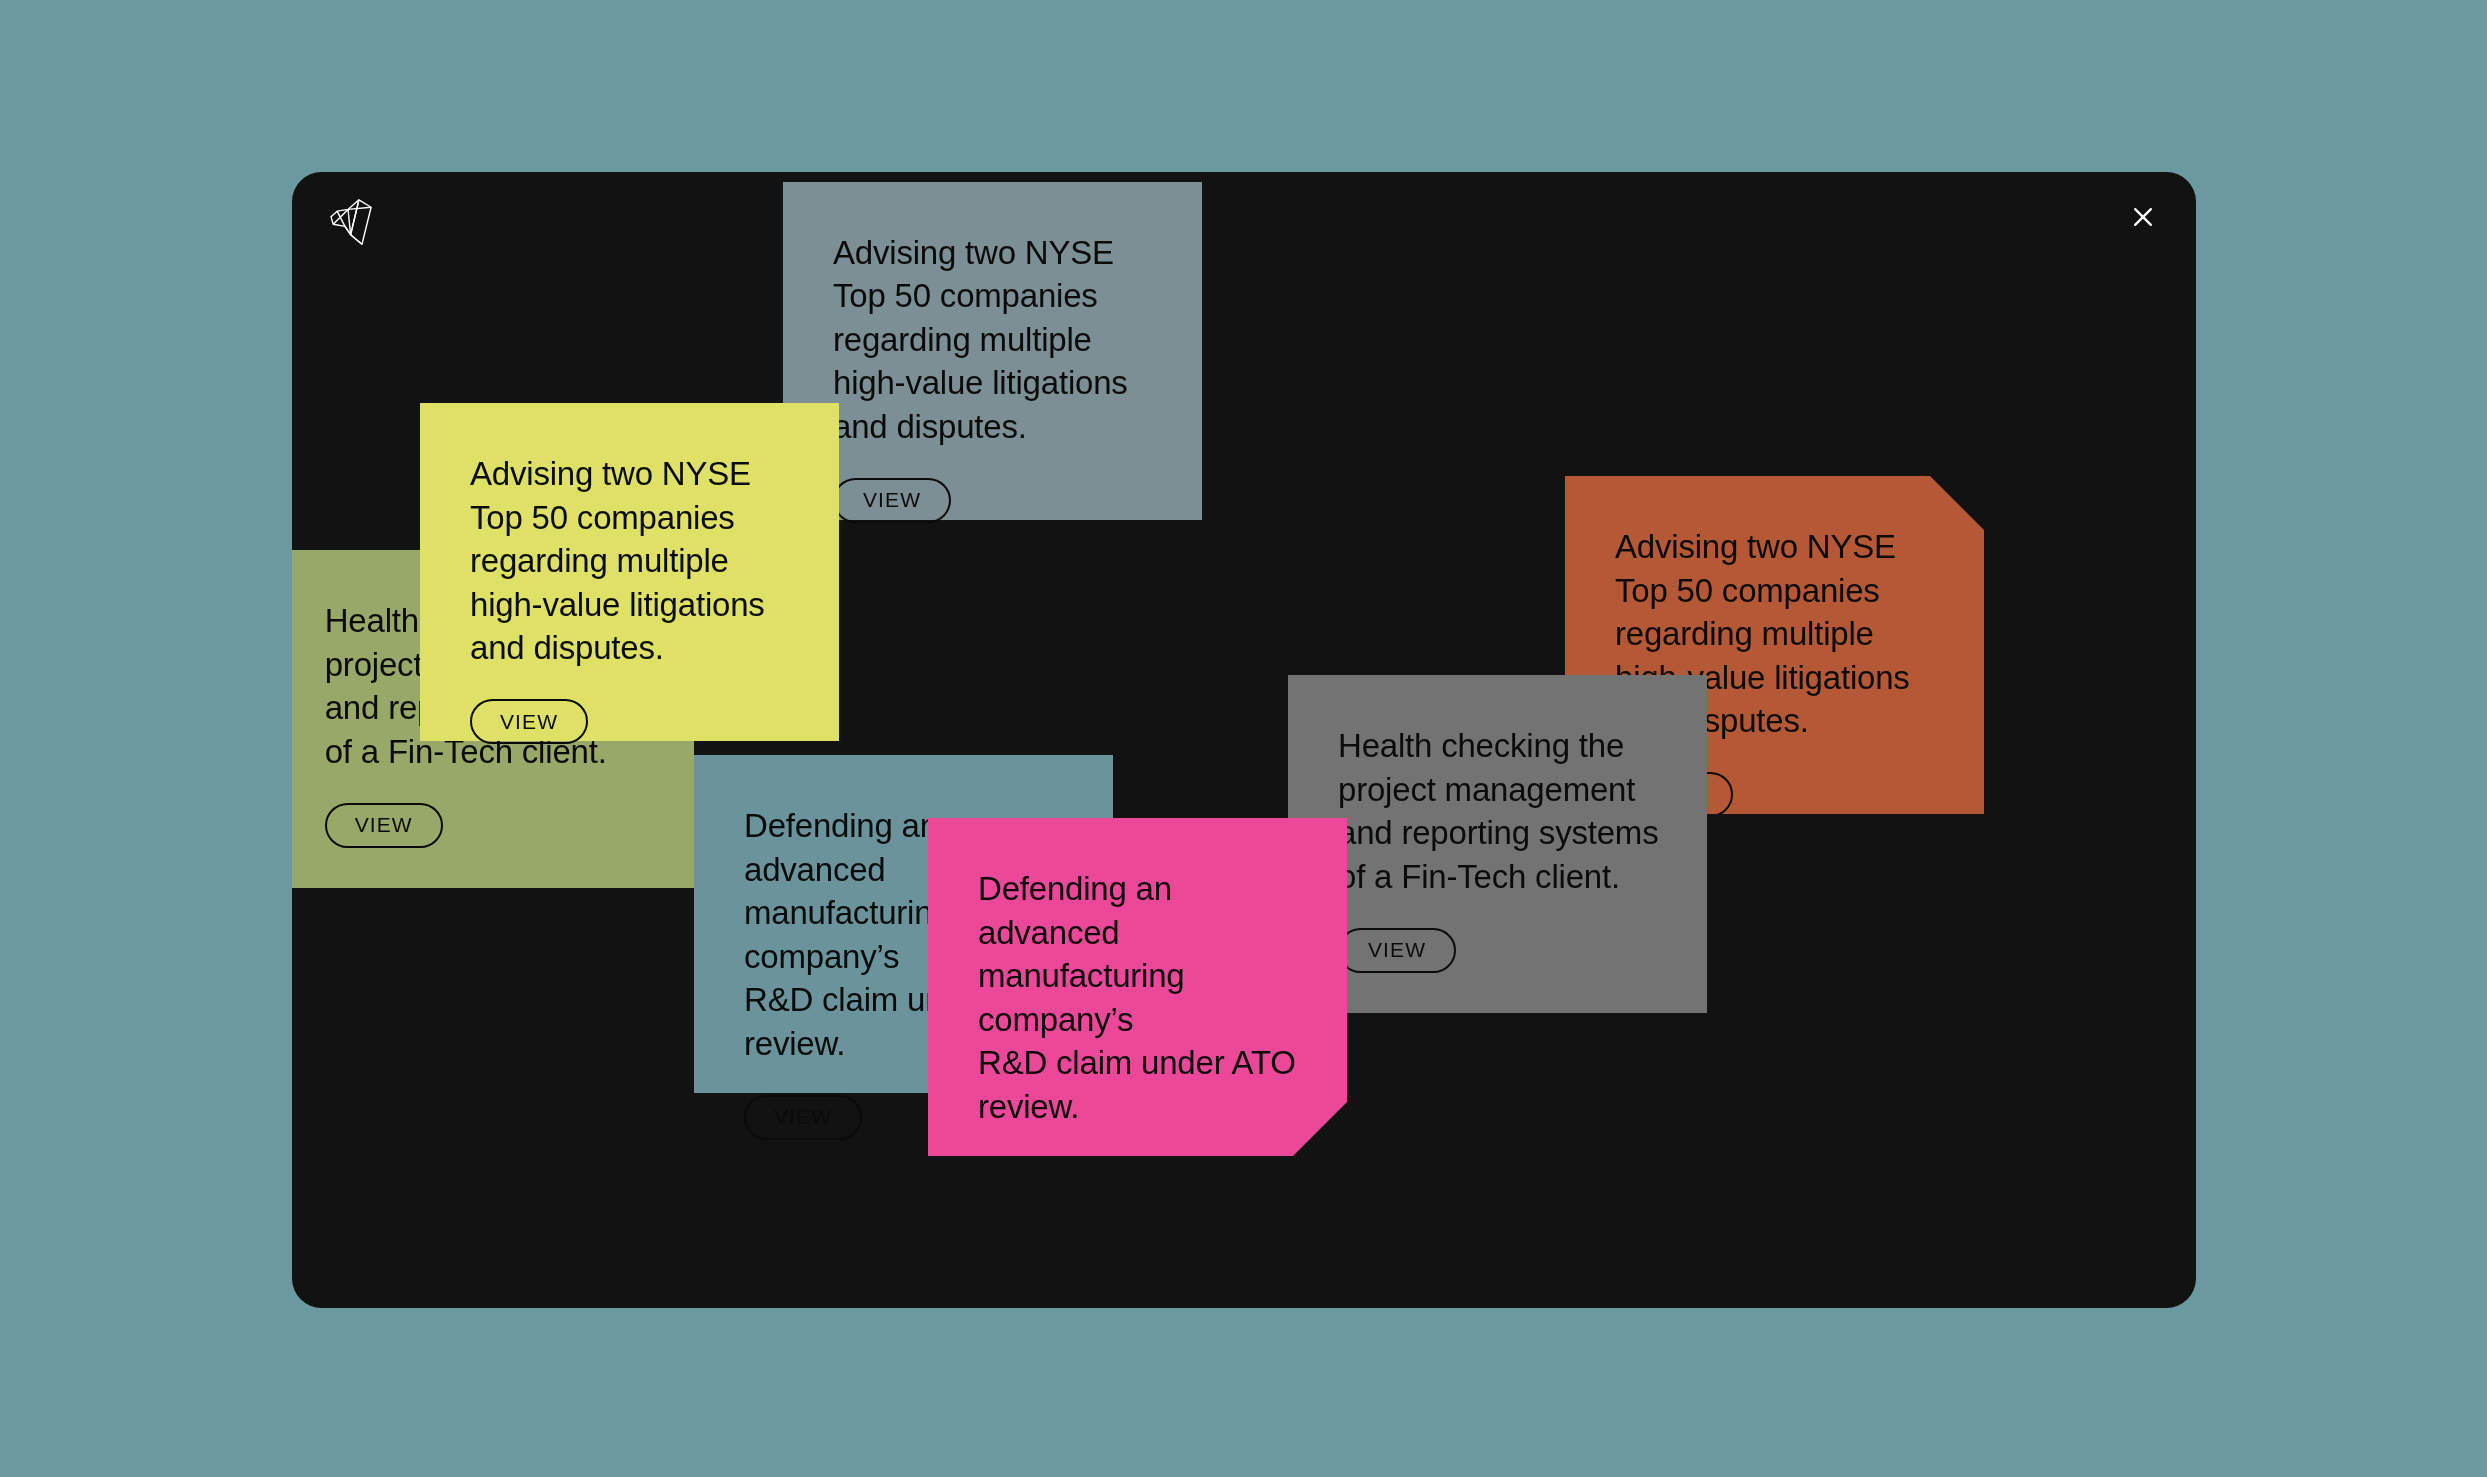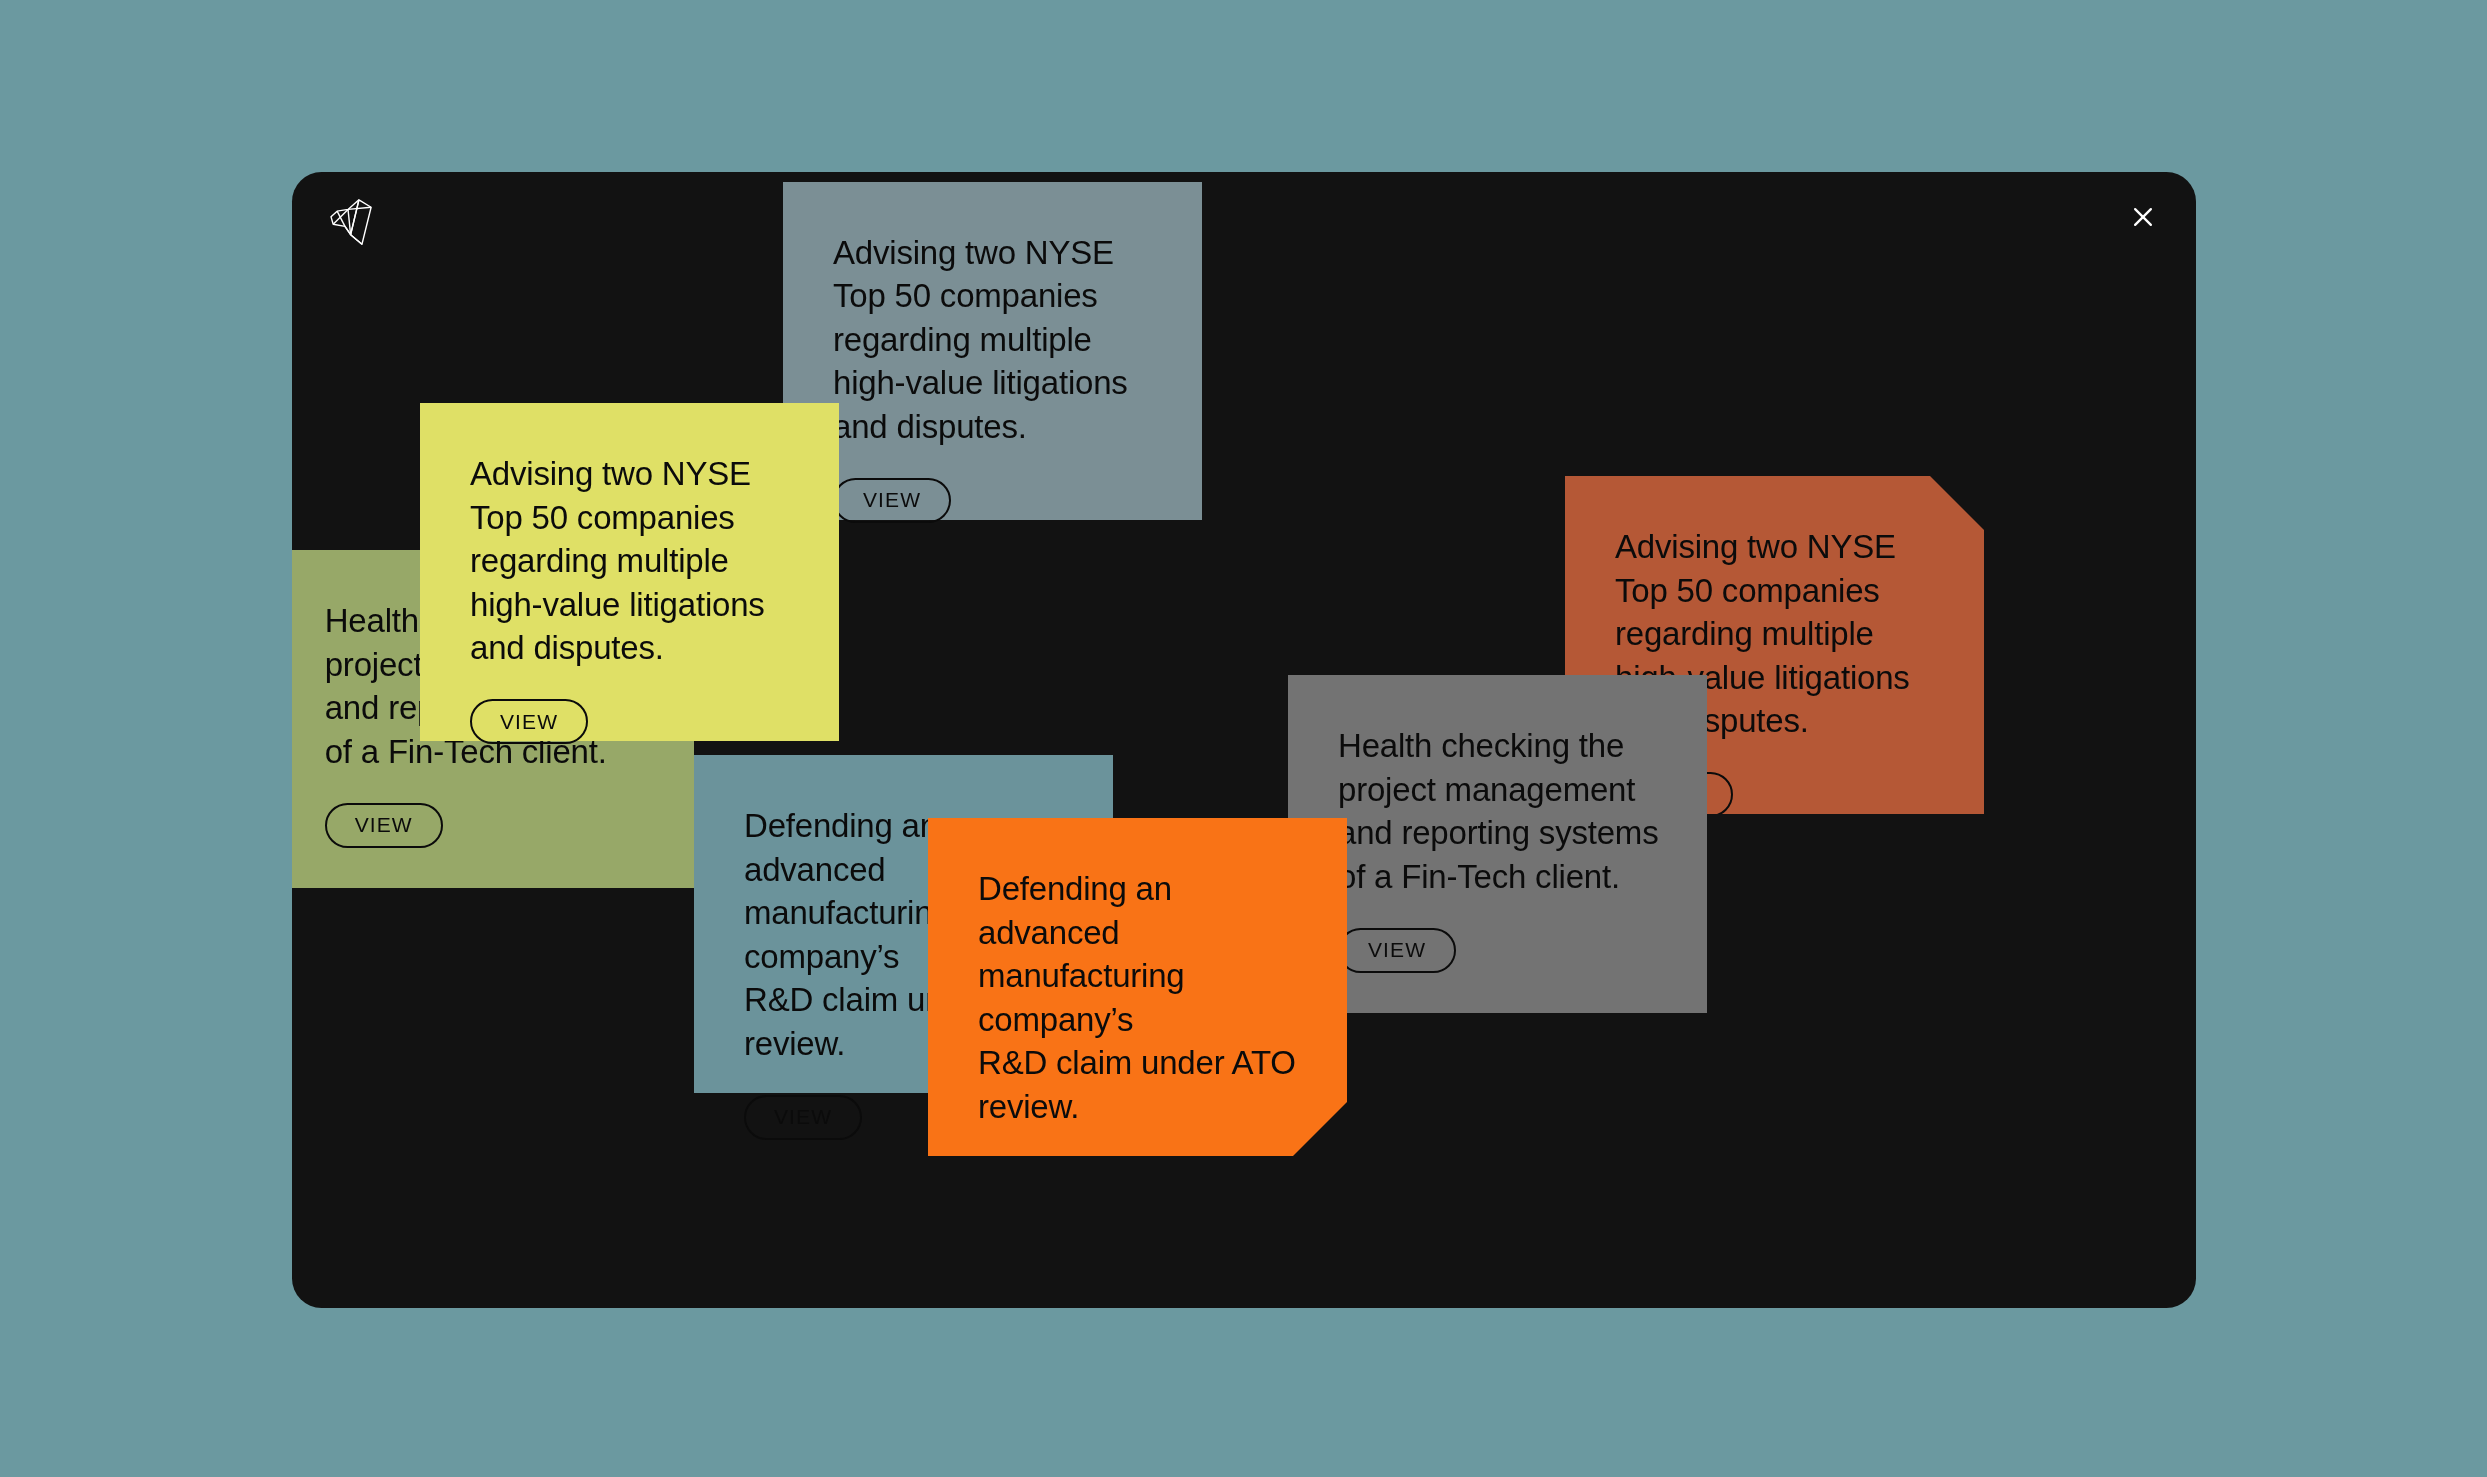--- a/index.html
+++ b/index.html
@@ -113,21 +113,21 @@
   }
 
   
   #card-slate  { left:  491px; top:  9.5px; width: 419px; height: 338px; background:#7b8f95; z-index: 1; }
   #card-olive  { left: -17.3px;  top: 378px; width: 419px; height: 338px; background:#97a868; z-index: 2; }
   #card-orange { left: 1273px; top: 304px; width: 419px; height: 338px; background:#b55836;
                  clip-path: polygon(0 0, calc(100% - 54px) 0, 100% 54px, 100% 100%, 0 100%); z-index: 3; }
   #card-yellow { left:  128px; top: 231px; width: 419px; height: 338px; background:#dfe066; z-index: 4; }
   #card-tan    { left: 996px; top: 503px; width: 419px; height: 338px; background:#737373; z-index: 5; }
   #card-teal   { left:  402px; top: 583px; width: 419px; height: 338px; background:#6b939b; z-index: 6; }
-  #card-pink   { left:  636px; top: 646px; width: 419px; height: 338px; background:#f97316;
+  #card-pink   { left:  636px; top: 646px; width: 419px; height: 338px; background:#ec4899;
                  clip-path: polygon(0 0, 100% 0, 100% calc(100% - 54px), calc(100% - 54px) 100%, 0 100%); z-index: 7; }
 </style>
 </head>
 <body>
 
 <div class="modal">
 
   <div class="logo">
     <svg viewBox="0 0 70 70" fill="none" stroke="#ffffff" stroke-width="1.6" stroke-linejoin="round">
       <path d="M43.5 9 L57.5 17.5 L47 60 L34 49 Z"></path>

